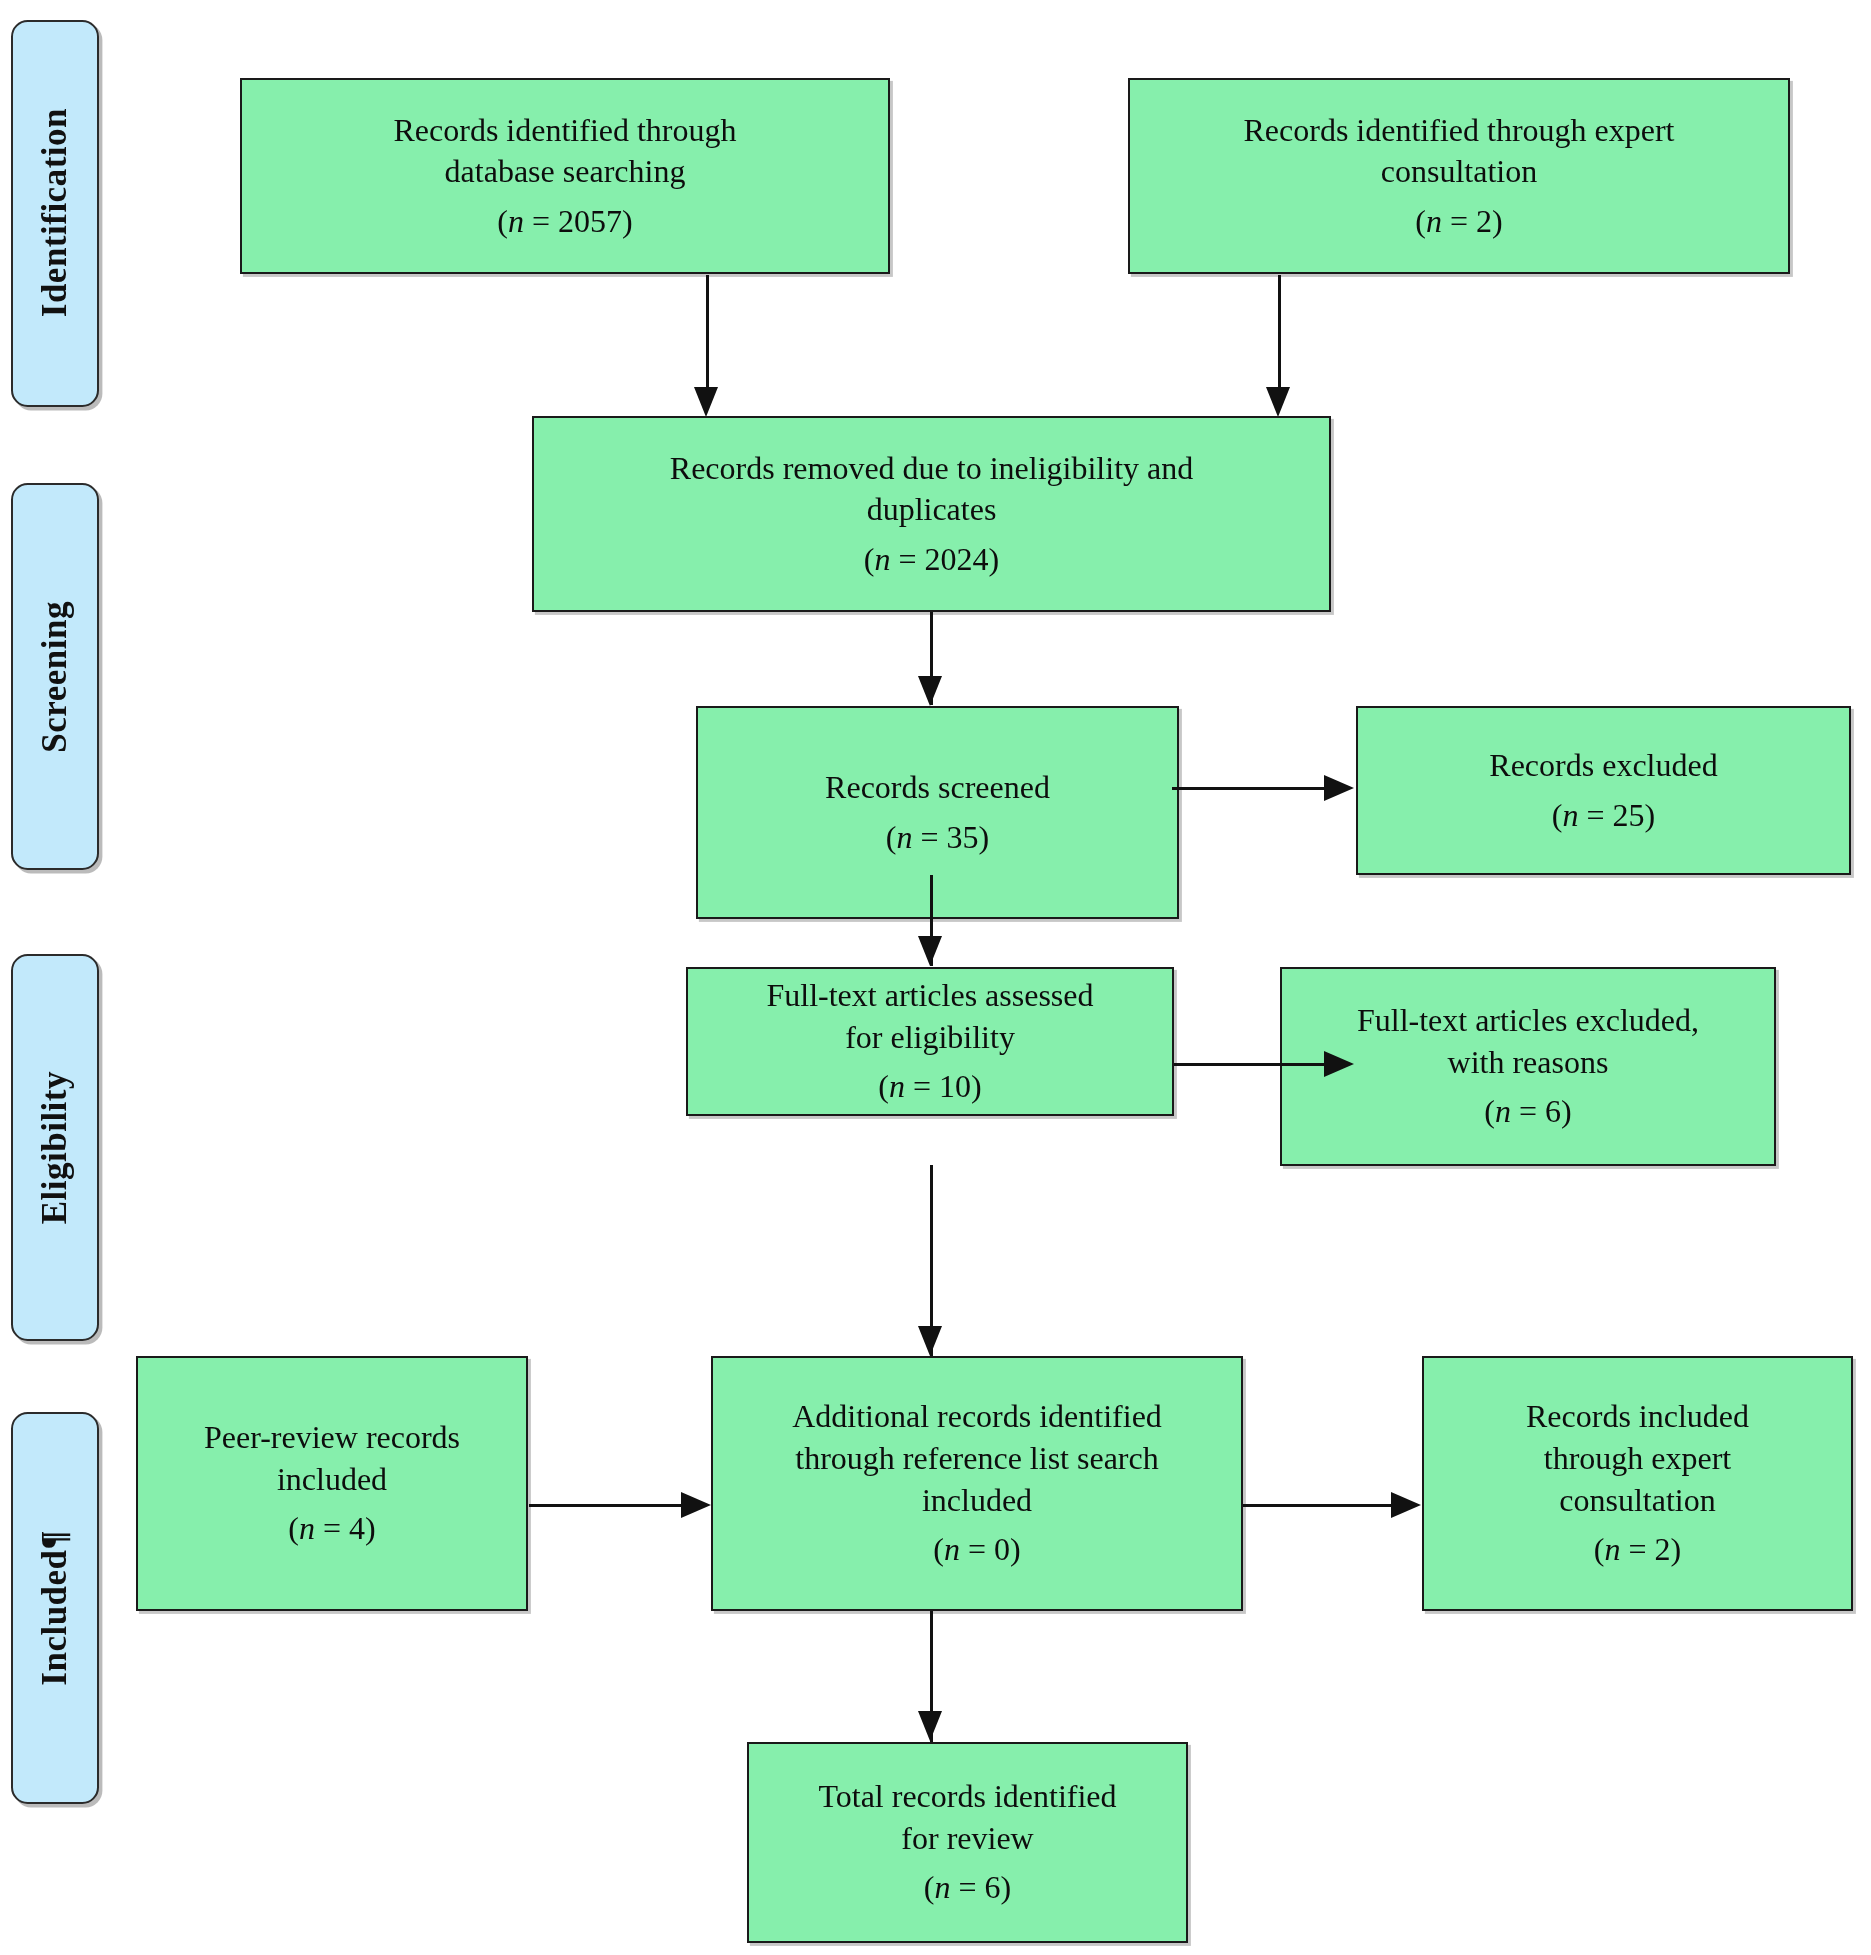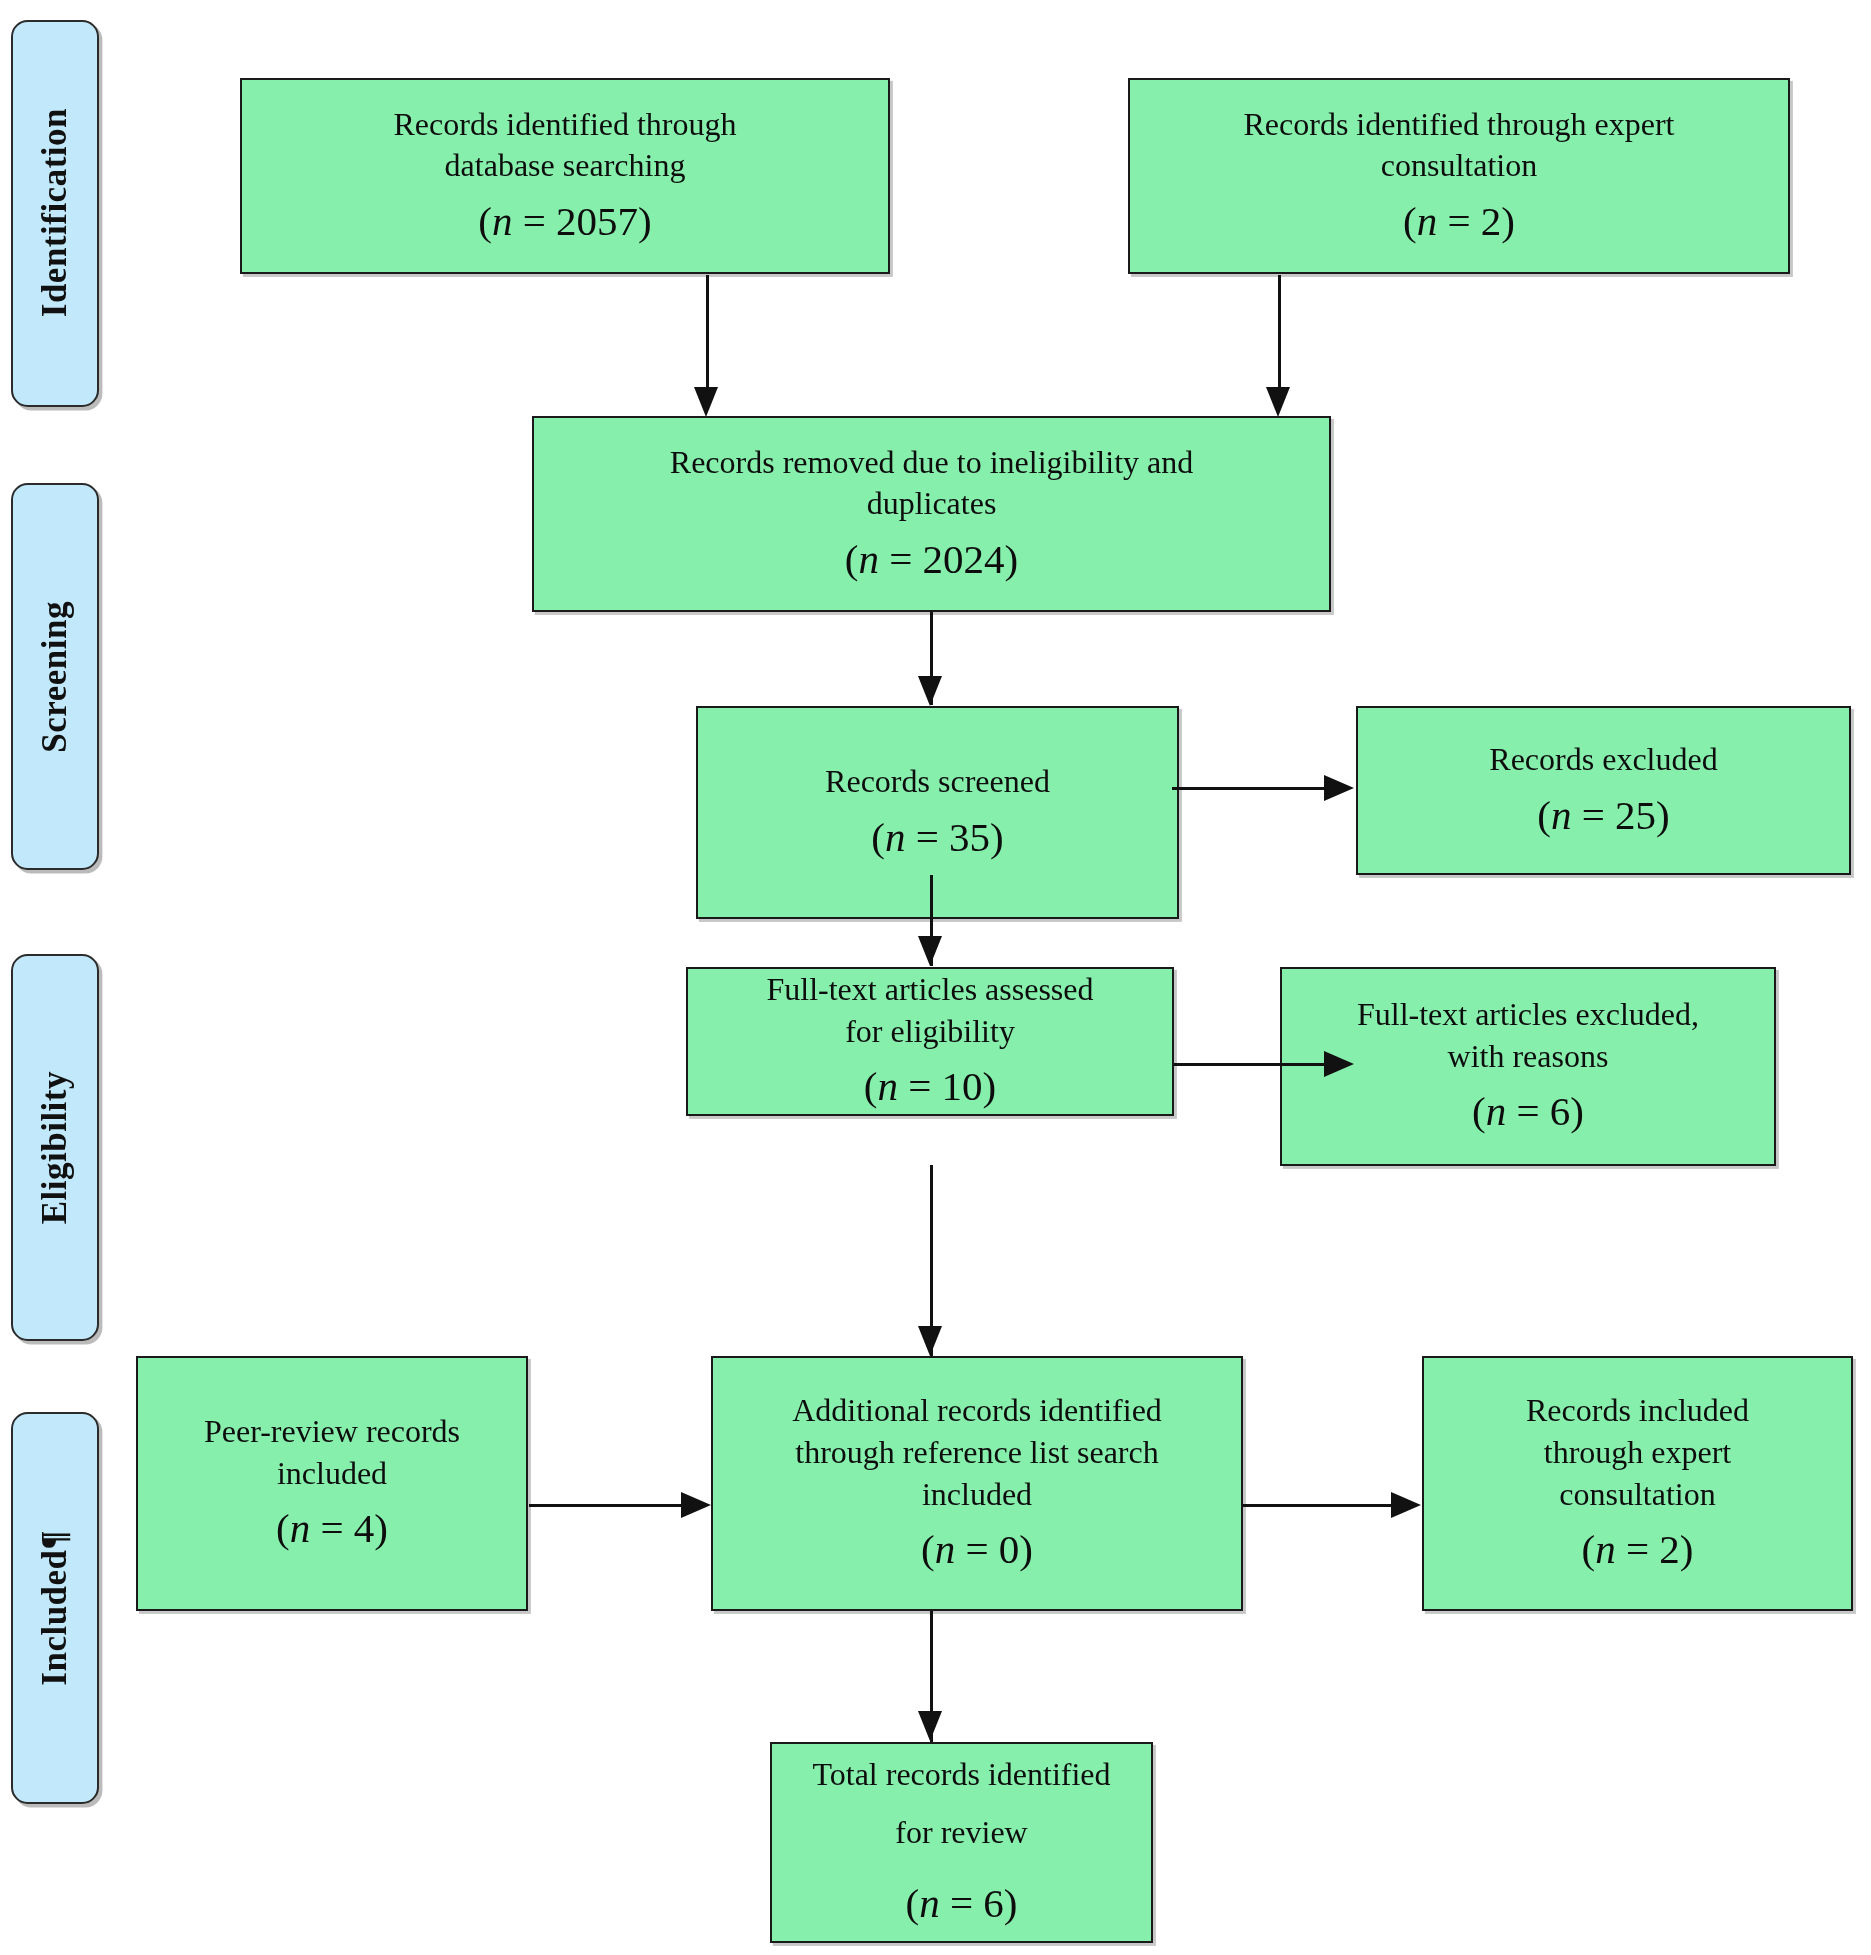--- a/index.html
+++ b/index.html
@@ -55,21 +55,21 @@
     padding: 4.9px 10.8px;
     box-shadow: 2.9px 2.9px 0 rgba(70,70,70,0.30);
   }
   .node .line {
     font-size: 32px;
     line-height: 1.30;
     color: #0d0d0d;
     white-space: nowrap;
   }
   .node .count {
-    font-size: 41px;
+    font-size: 32px;
     line-height: 1.30;
     color: #0d0d0d;
     white-space: nowrap;
     margin-top: 8px;
   }
   .node .count i {
     font-style: italic;
   }
 
   
@@ -204,20 +204,20 @@
 
   <div class="hline" style="left:529px; top:1504px; width:157px;"></div>
   <div class="arrow-right" style="left:681px; top:1492px;"></div>
 
   <div class="hline" style="left:1243px; top:1504px; width:153px;"></div>
   <div class="arrow-right" style="left:1391px; top:1492px;"></div>
 
   <div class="vline" style="left:930px; top:1611px; height:132px;"></div>
   <div class="arrow-down" style="left:918px; top:1711px;"></div>
 
-  <div class="node" style="left:770px; top:1742px; width:383px; height:201px;gap:16px;">
+  <div class="node" style="left:747px; top:1742px; width:441px; height:201px;">
     <div class="line">Total records identified</div>
     <div class="line">for review</div>
     <div class="count">(<i>n</i> = <span>6</span>)</div>
   </div>
 
 </div>
 
 
 </body></html>

